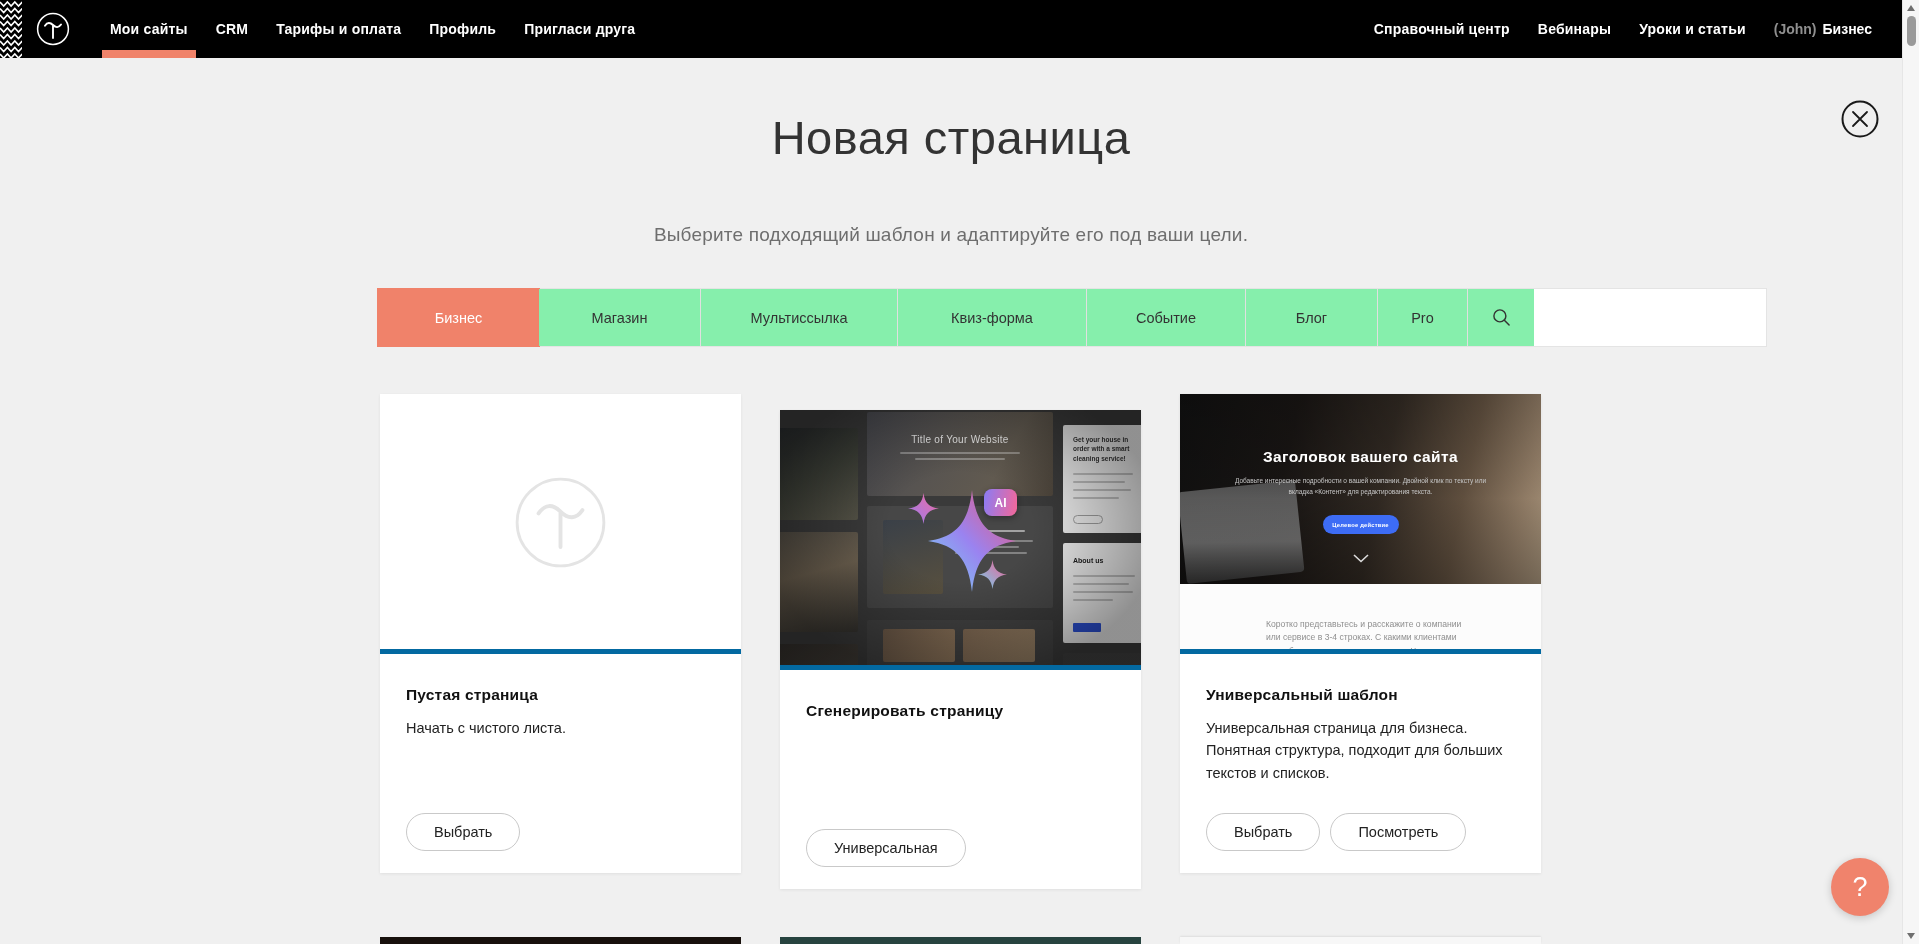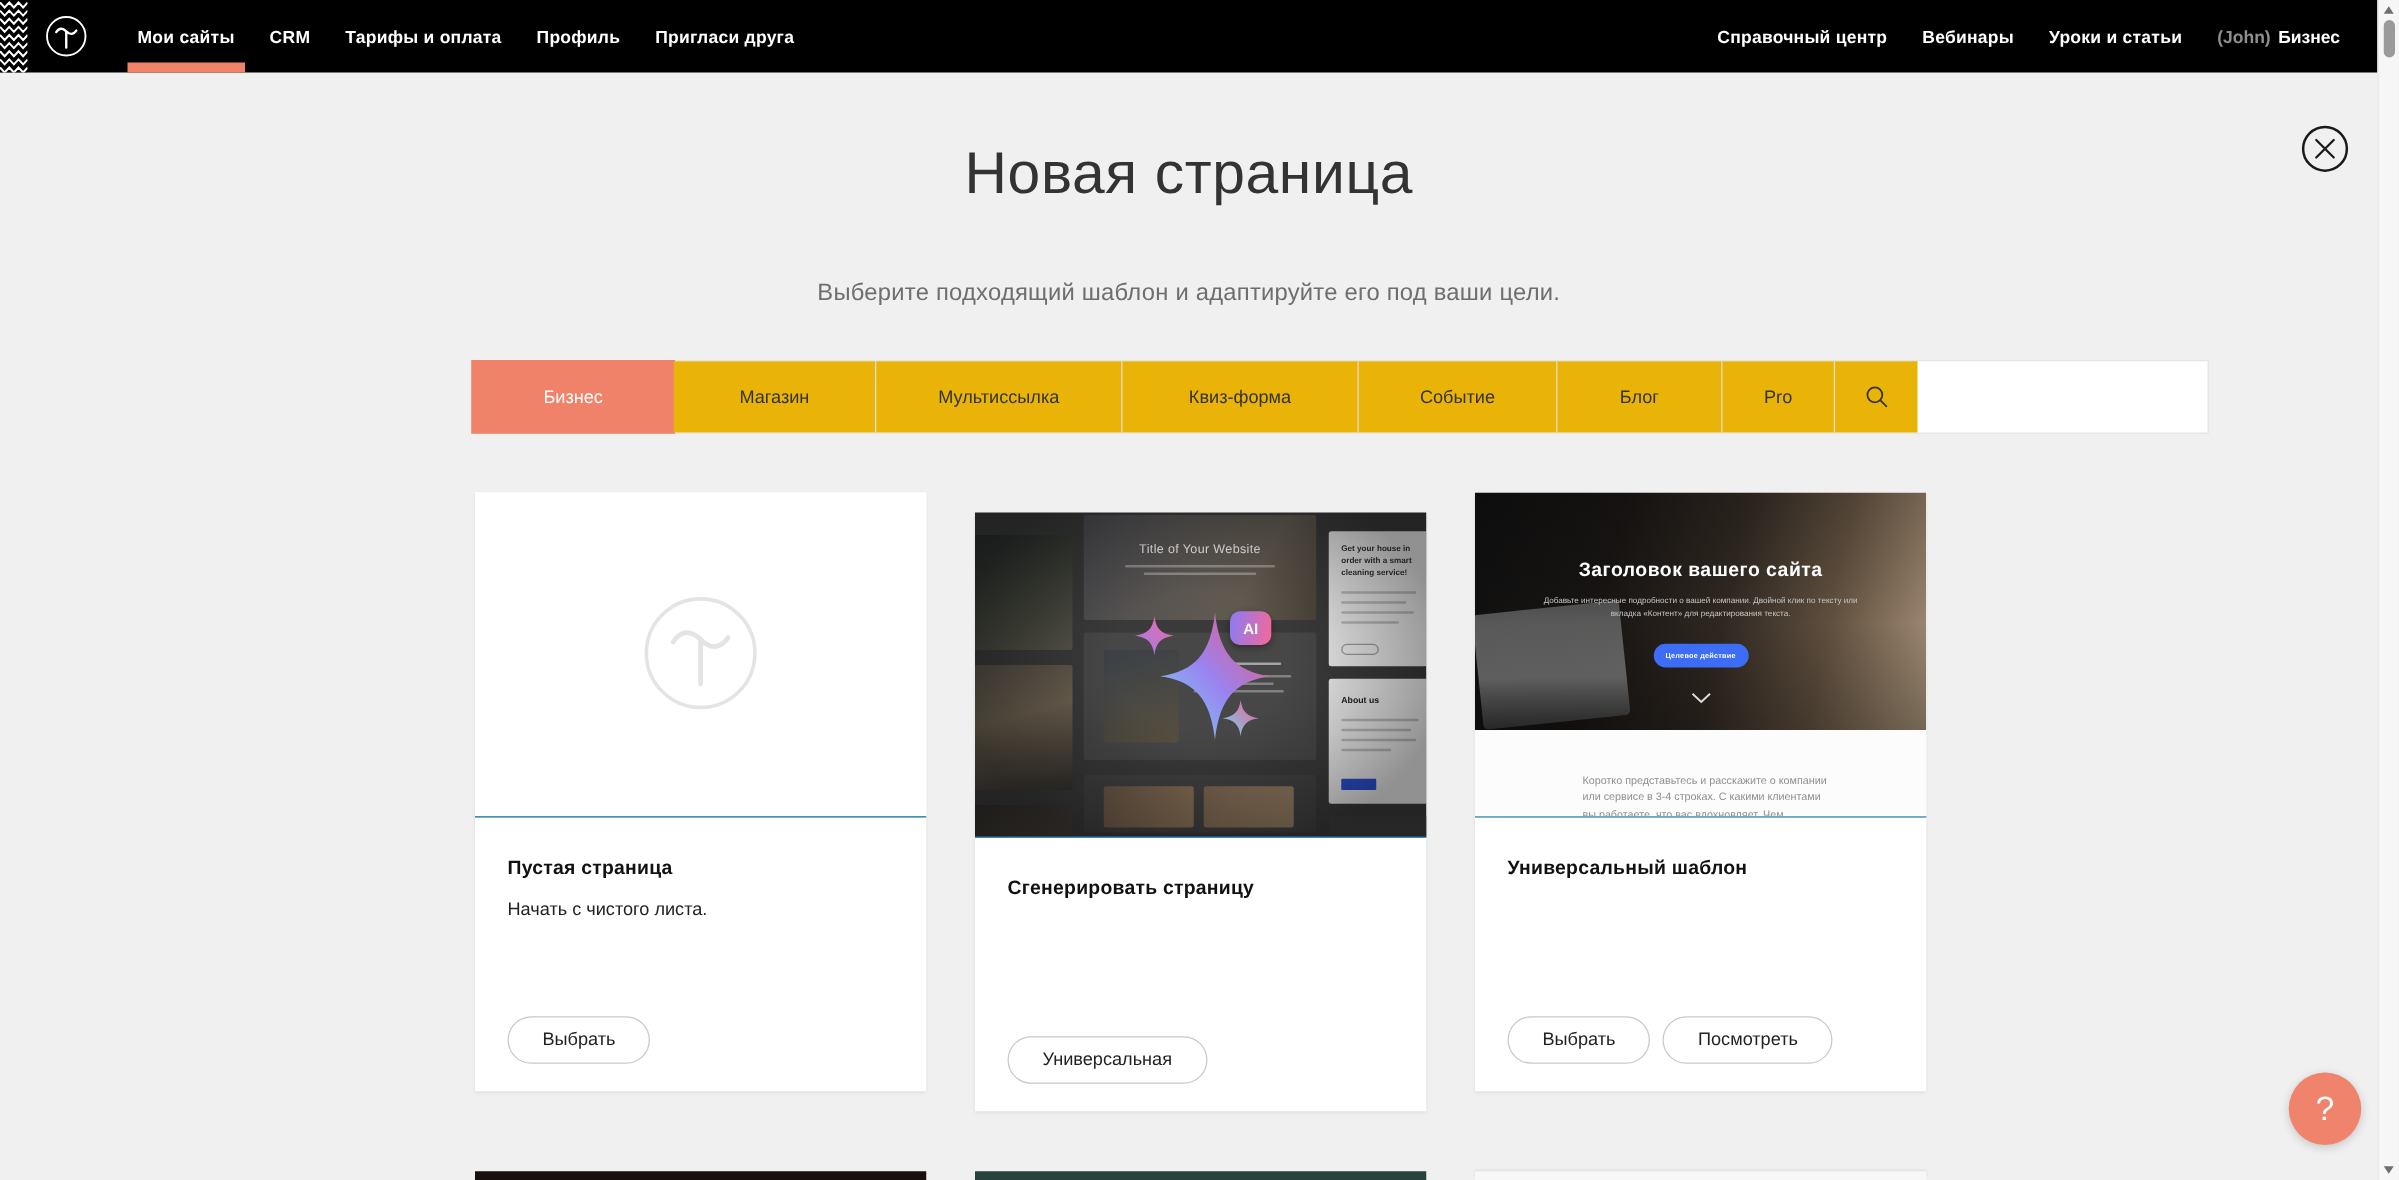--- a/index.html
+++ b/index.html
@@ -47,38 +47,38 @@
     font-size:19px; font-weight:400; color:#6e6e6e; letter-spacing:.2px;
   }
 
   
   .tabbar {
     position:absolute; left:378px; top:289px; width:1388px; height:57px;
     display:flex; background:#fff; box-shadow:0 0 0 1px #e4e4e4;
   }
   .tab {
     display:flex; align-items:center; justify-content:center;
-    font-size:14.5px; color:#333; background:#eab308; border-right:1px solid #e0e0e0;
+    font-size:14.5px; color:#333; background:#86efac; border-right:1px solid #e0e0e0;
     cursor:pointer; height:100%;
   }
   .tab:last-child { border-right:none; }
   .tab.active {
     background:#f0826a; color:#fff; border-right:none;
     box-shadow:0 0 0 1px #f0826a;
   }
 
   
   .card {
     position:absolute; top:394px; width:361px; height:479px; background:#fff;
     box-shadow:0 1px 3px rgba(0,0,0,.07);
   }
   .card1 { left:380px; } .card2 { left:780px;margin-top:16px; } .card3 { left:1180px; }
   .card-img {
     position:relative; width:100%; height:260px; overflow:hidden;
-    border-bottom:1px solid #0369a1; background:#fff;
+    border-bottom:5px solid #0369a1; background:#fff;
   }
   .card-body { position:relative; height:218px; padding:32px 26px 0 26px; }
   .card-title { font-size:15.5px; font-weight:700; color:#111; letter-spacing:.2px; }
   .card-desc { margin-top:13px; font-size:14.5px; color:#222; line-height:1.55; max-width:300px; }
   .card-actions { position:absolute; left:26px; bottom:21px; display:flex; gap:10px; }
   .pill {
     height:38px; padding:0 27px; border:1px solid #c9c9c9; border-radius:22px;
     background:#fff; font-size:14.5px; color:#222; cursor:pointer;
     font-family:"Liberation Sans", sans-serif; display:flex; align-items:center;
   }
@@ -381,20 +381,21 @@
       <svg class="hero-chevron" width="16" height="9" viewBox="0 0 16 9">
         <path d="M1 1 L8 7.5 L15 1" fill="none" stroke="#dcdcdc" stroke-width="1.6"></path>
       </svg>
     </div>
     <div class="tpl-body">
       <div class="tpl-text">Коротко представьтесь и расскажите о компании или сервисе в 3-4 строках. С какими клиентами вы работаете, что вас вдохновляет. Чем гордится ваша команда, какие у нее ценности и мотивация.</div>
     </div>
   </div>
   <div class="card-body">
     <div class="card-title">Универсальный шаблон</div>
+    <div class="card-desc">Универсальная страница для бизнеса. Понятная структура, подходит для больших текстов и списков.</div>
     <div class="card-actions">
       <button class="pill">Выбрать</button>
       <button class="pill">Посмотреть</button>
     </div>
   </div>
 </section>
 
 <div class="strip strip1"></div>
 <div class="strip strip2"></div>
 <div class="strip strip3"></div>

